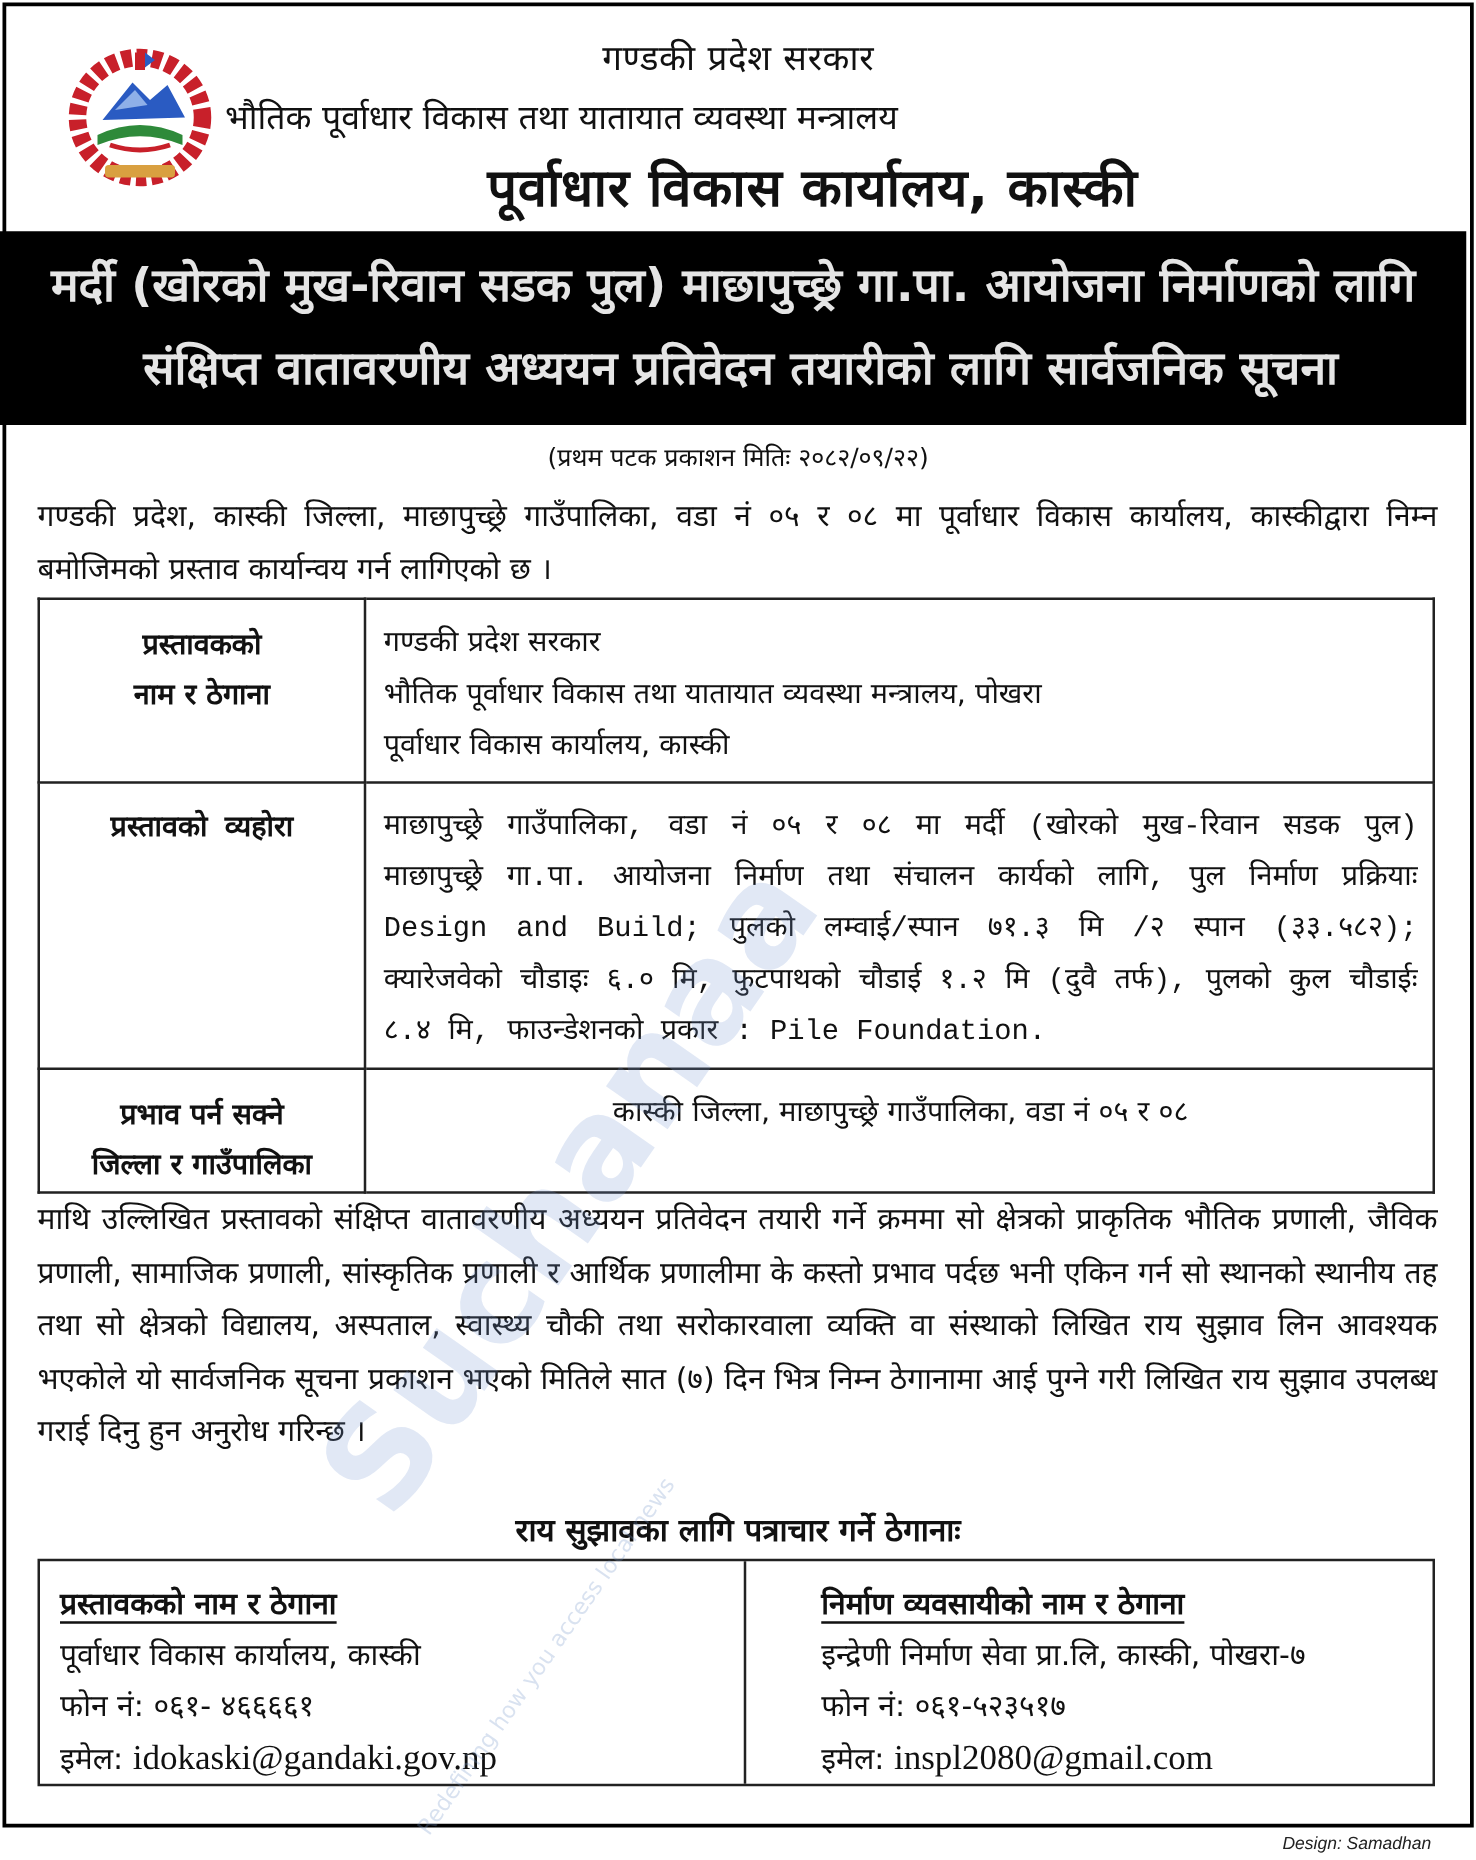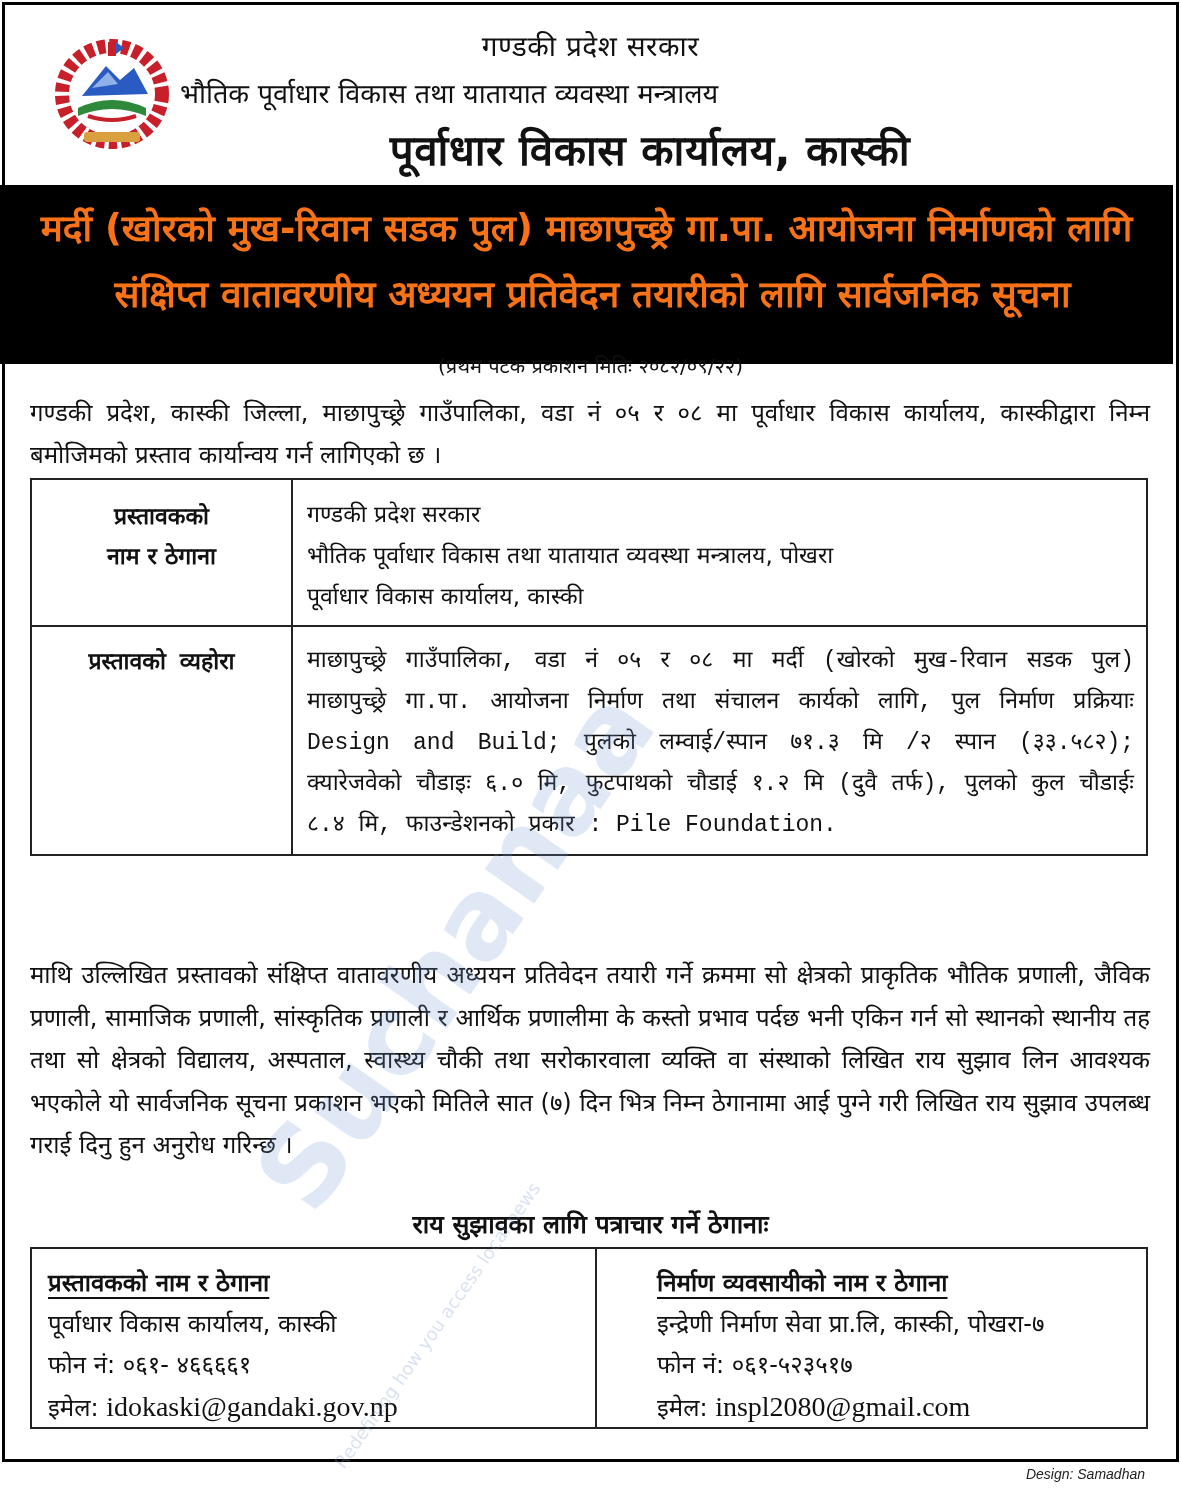--- a/index.html
+++ b/index.html
@@ -14,22 +14,22 @@
     
     .emblem { position: absolute; left: 48px; top: 36px; width: 128px; height: 118px; }
     .hdr-line1 { position: absolute; left: 0; right: 0; top: 26px; text-align: center;
       font-size: 28px; letter-spacing: 0.5px; padding-left: 0; }
     .hdr-line2 { position: absolute; left: 180px; width: 940px; top: 74px; text-align: left;
       font-size: 27px; }
     .hdr-line3 { position: absolute; left: 180px; width: 940px; top: 120px; text-align: center;
       font-size: 42px; font-weight: bold; letter-spacing: 0.5px; }
 
     
-    .banner { position: absolute; left: 0; top: 185px; width: 1173px; height: 179px;
-      background: #000; color: #f97316; text-align: center; font-weight: bold; }
+    .banner { position: absolute; left: 0; top: 185px; width: 1173px; height: 155px;
+      background: #000; color: #e5e5e5; text-align: center; font-weight: bold; }
     .banner .l1 { position: absolute; left: 0; right: 0; top: 16px; font-size: 37px; }
     .banner .l2 { position: absolute; left: 12px; right: 0; top: 82px; font-size: 37px; }
 
     .pubdate { position: absolute; left: 0; right: 0; top: 352px; text-align: center; font-size: 20px; }
     .intro { position: absolute; left: 30px; width: 1120px; top: 392px; font-size: 24px; line-height: 42px;
       text-align: justify; text-align-last: left; }
 
     
     .details { position: absolute; left: 30px; top: 478px; width: 1118px; border-collapse: collapse; }
     .details td { border: 2px solid #222; vertical-align: top; font-size: 23px; }
@@ -103,20 +103,27 @@
       <div>भौतिक पूर्वाधार विकास तथा यातायात व्यवस्था मन्त्रालय, पोखरा</div>
       <div>पूर्वाधार विकास कार्यालय, कास्की</div>
     </td>
   </tr>
   <tr class="row2">
     <td class="key">
       <div>प्रस्तावको व्यहोरा</div>
     </td>
     <td class="val justify">माछापुच्छ्रे गाउँपालिका, वडा नं ०५ र ०८ मा मर्दी (खोरको मुख-रिवान सडक पुल) माछापुच्छ्रे गा.पा. आयोजना निर्माण तथा संचालन कार्यको लागि, पुल निर्माण प्रक्रियाः Design and Build; पुलको लम्वाई/स्पान ७१.३ मि /२ स्पान (३३.५८२); क्यारेजवेको चौडाइः ६.० मि, फुटपाथको चौडाई १.२ मि (दुवै तर्फ), पुलको कुल चौडाईः ८.४ मि, फाउन्डेशनको प्रकार : Pile Foundation.</td>
   </tr>
+  <tr class="row3">
+    <td class="key">
+      <div>प्रभाव पर्न सक्ने</div>
+      <div>जिल्ला र गाउँपालिका</div>
+    </td>
+    <td class="val center">कास्की जिल्ला, माछापुच्छ्रे गाउँपालिका, वडा नं ०५ र ०८</td>
+  </tr>
 </tbody>
   </table>
 
 <div class="body-para">माथि उल्लिखित प्रस्तावको संक्षिप्त वातावरणीय अध्ययन प्रतिवेदन तयारी गर्ने क्रममा सो क्षेत्रको प्राकृतिक भौतिक प्रणाली, जैविक प्रणाली, सामाजिक प्रणाली, सांस्कृतिक प्रणाली र आर्थिक प्रणालीमा के कस्तो प्रभाव पर्दछ भनी एकिन गर्न सो स्थानको स्थानीय तह तथा सो क्षेत्रको विद्यालय, अस्पताल, स्वास्थ्य चौकी तथा सरोकारवाला व्यक्ति वा संस्थाको लिखित राय सुझाव लिन आवश्यक भएकोले यो सार्वजनिक सूचना प्रकाशन भएको मितिले सात (७) दिन भित्र निम्न ठेगानामा आई पुग्ने गरी लिखित राय सुझाव उपलब्ध गराई दिनु हुन अनुरोध गरिन्छ ।</div>
 <div class="contact-heading">राय सुझावका लागि पत्राचार गर्ने ठेगानाः</div>
 
 <div class="contacts">
   <div class="contact-col left">
     <div class="contact-title">प्रस्तावकको नाम र ठेगाना</div>
     <div>पूर्वाधार विकास कार्यालय, कास्की</div>

